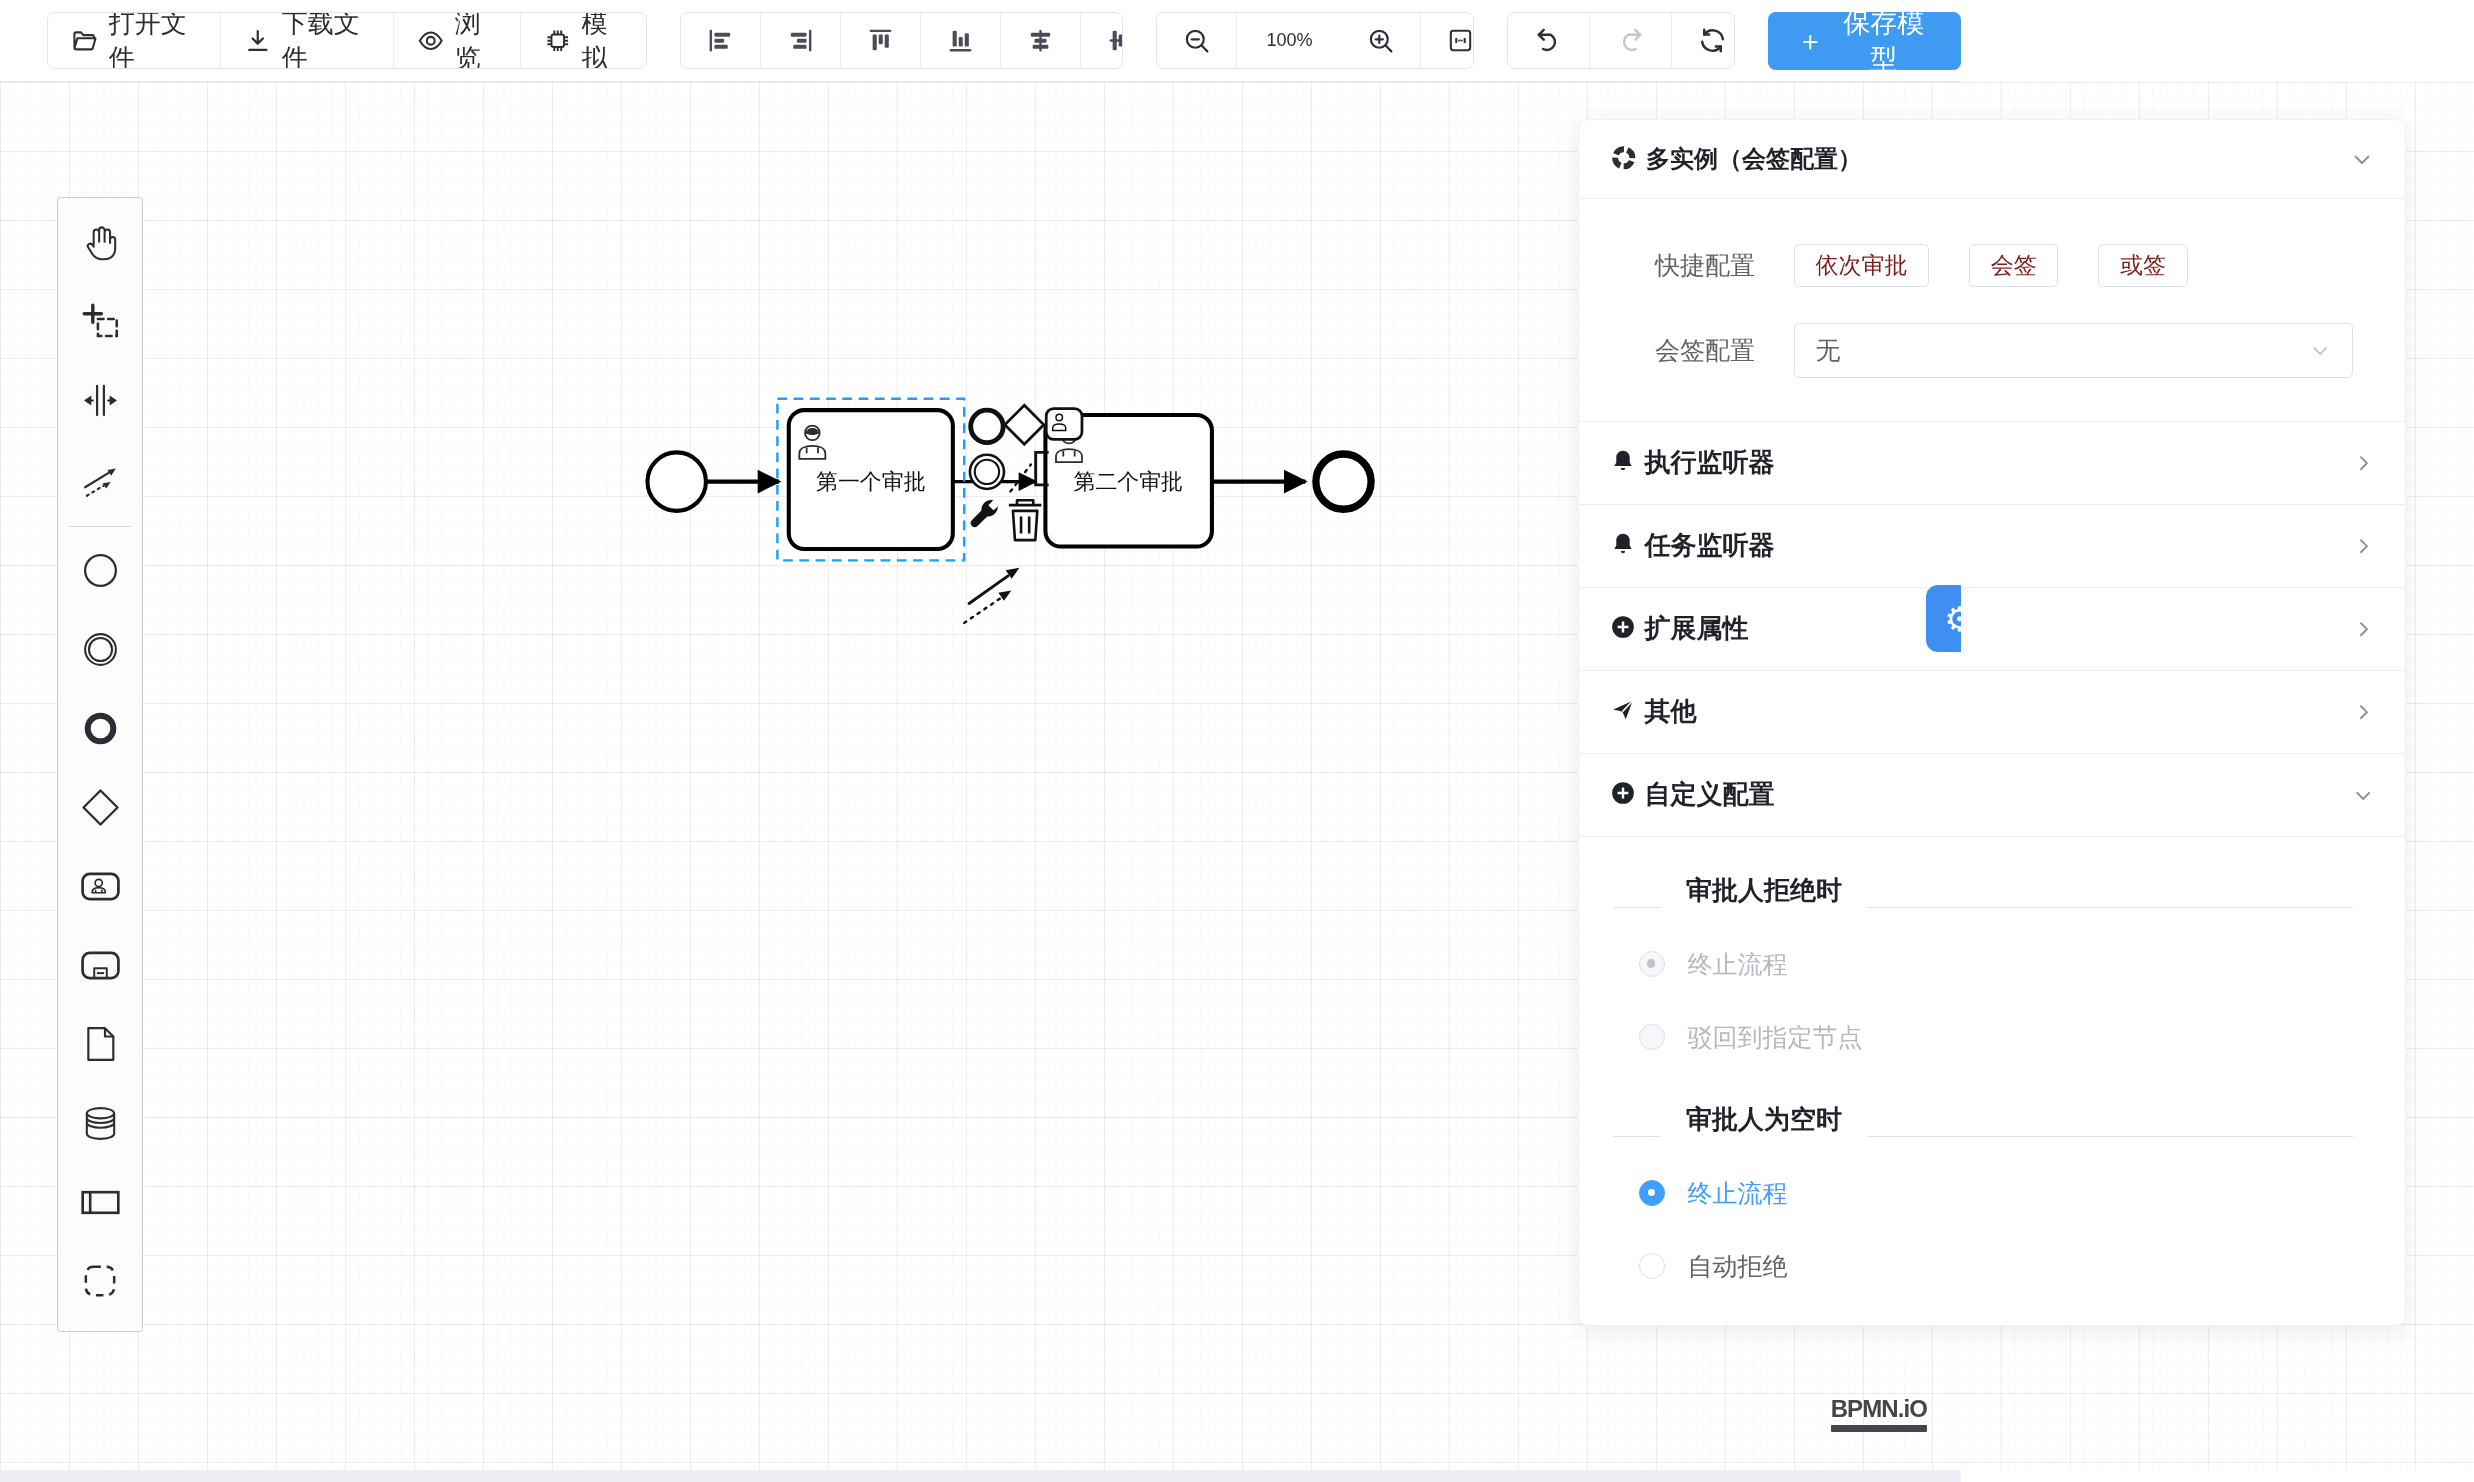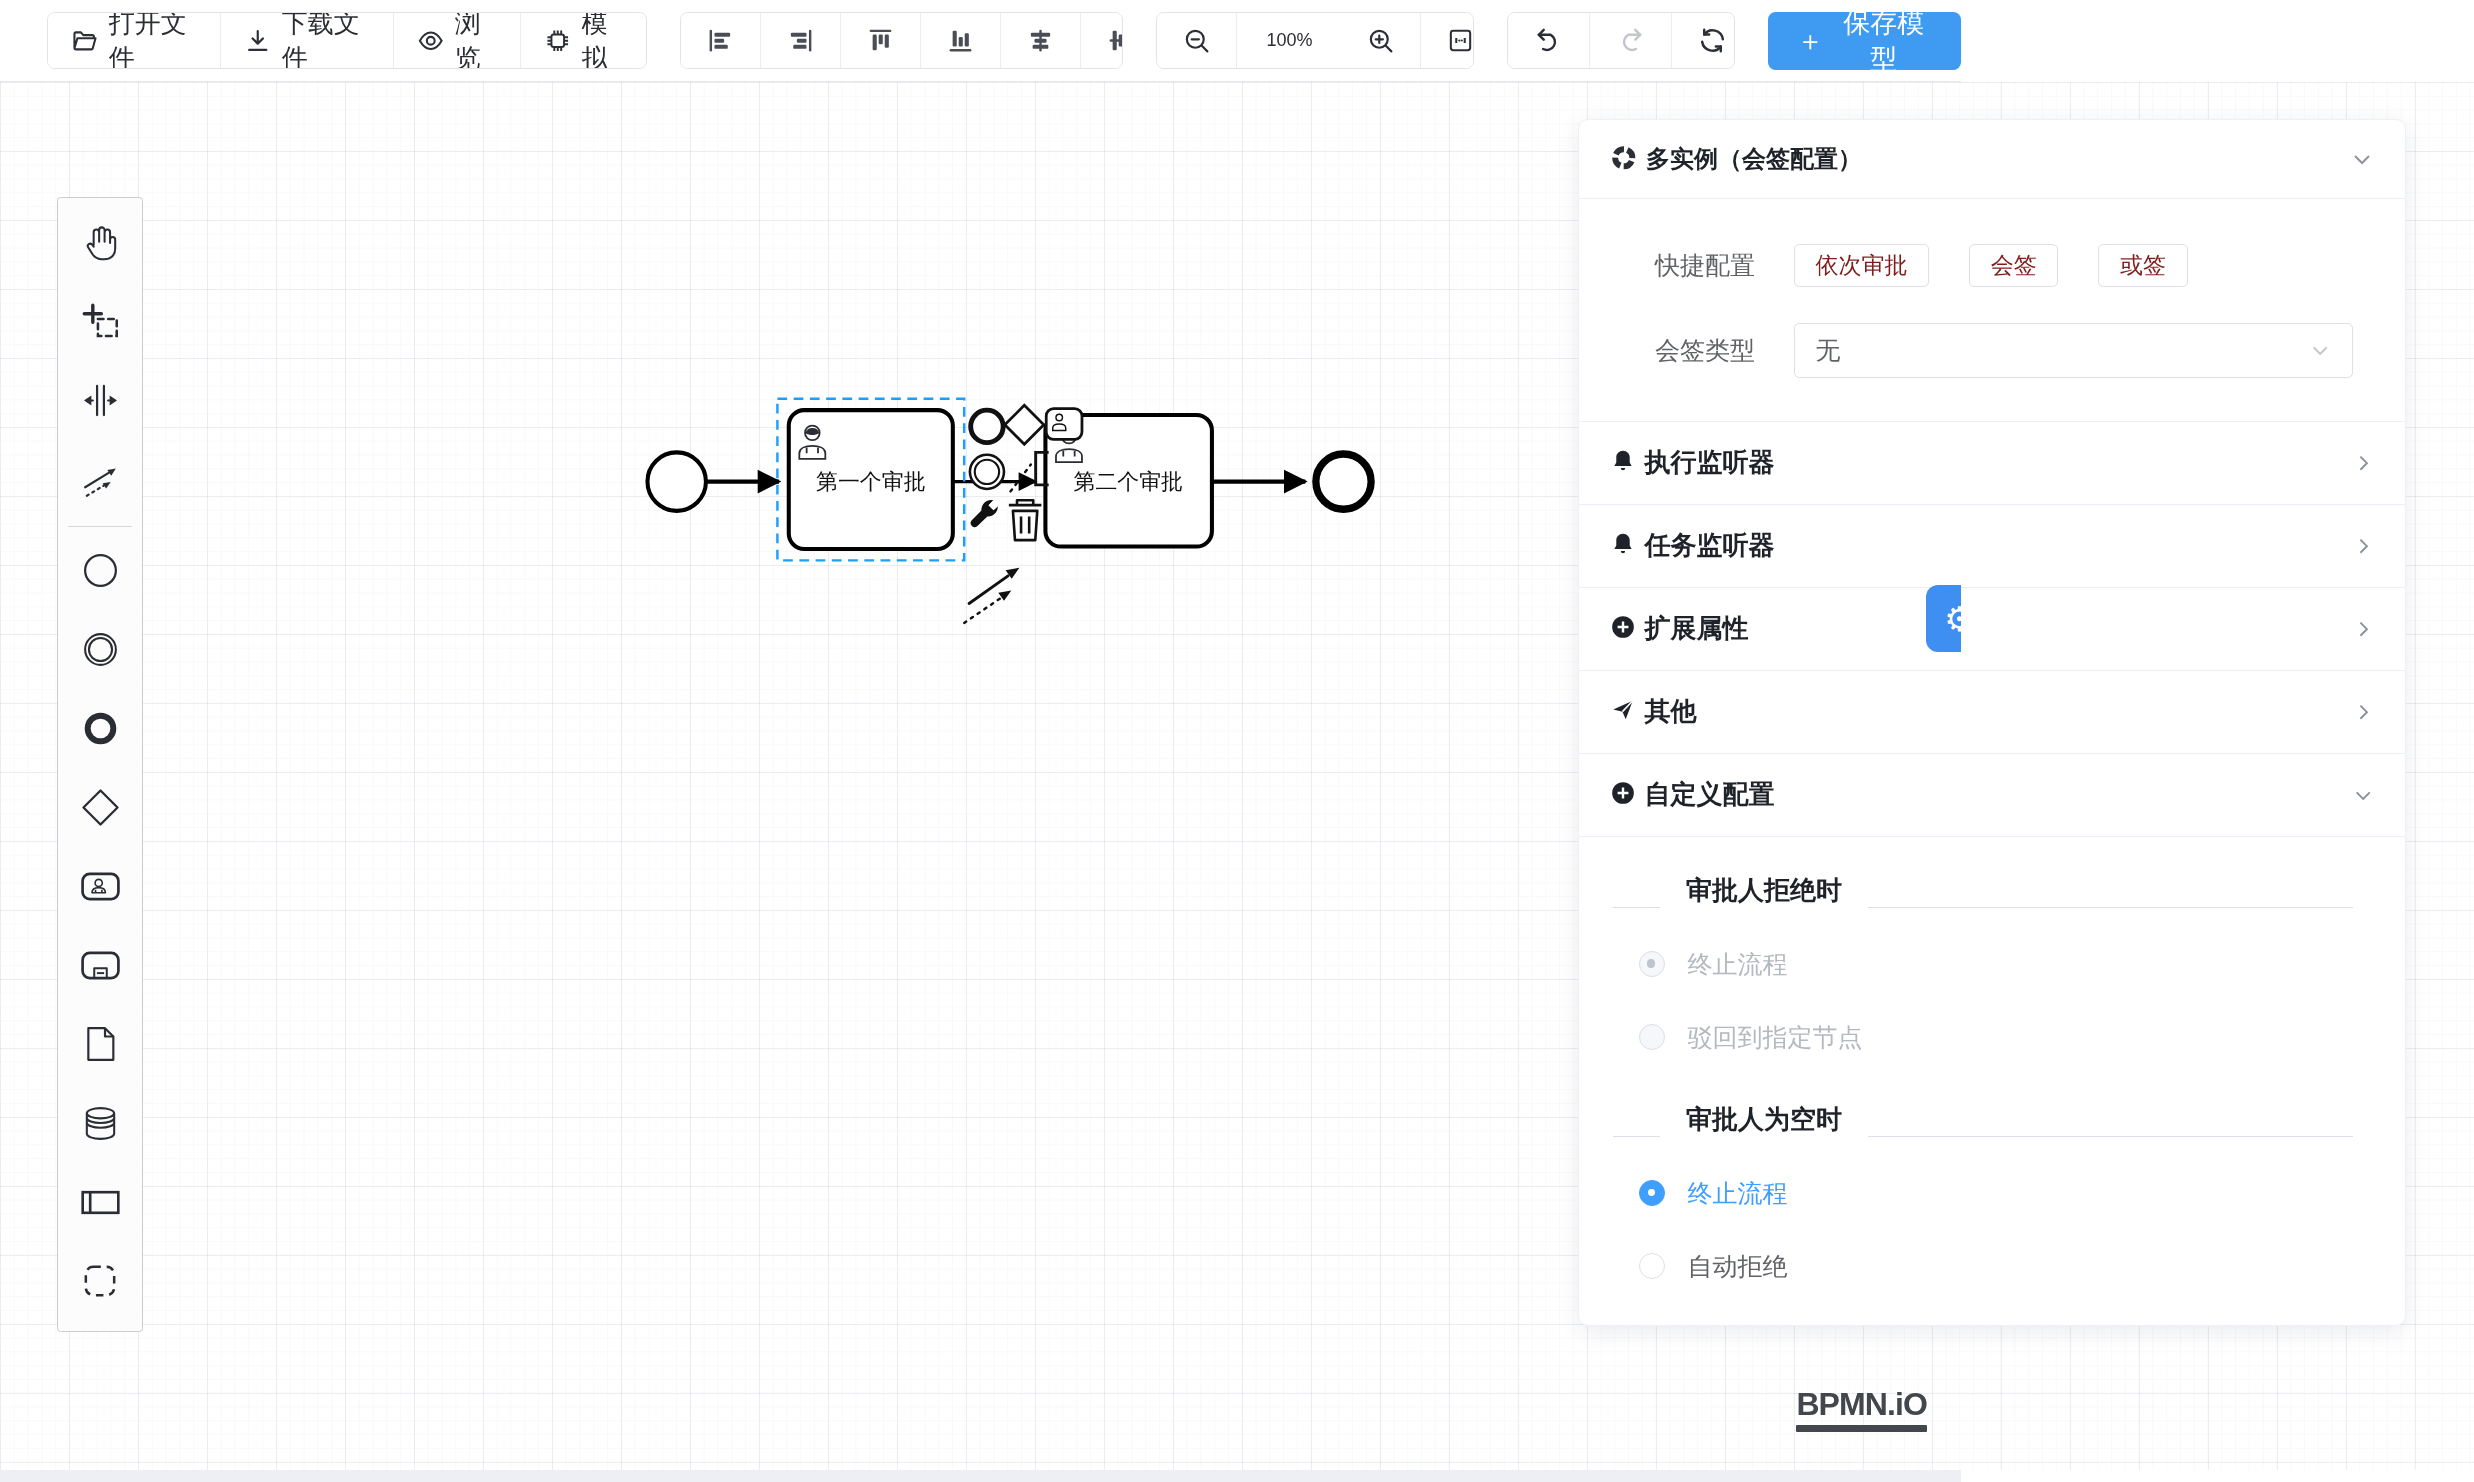--- a/index.html
+++ b/index.html
@@ -75,21 +75,21 @@
   .radio-label { font-size:25px; color:#606266; }
   .radio-label.dis { color:#b4b8bf; }
   .radio-label.blue { color:#409eff; }
 
   
   .gear-tab { position:absolute; right:0; top:585px; width:35px; height:67px; background:#3f8ff2;
     border-radius:12px 0 0 12px; z-index:26; overflow:hidden; cursor:pointer; }
   .gear-tab span { position:absolute; right:-13.8px; top:13.8px; color:#fff; font-size:34px;
     font-family:"DejaVu Sans",sans-serif; }
   .bpmn-logo { position:absolute; right:34px; bottom:50px; z-index:6; text-decoration:none; }
-  .bpmn-logo .word { font-size:32px; font-weight:bold; color:#43474d; letter-spacing:-0.9px;
+  .bpmn-logo .word { font-size:24px; font-weight:bold; color:#43474d; letter-spacing:-0.9px;
     font-family:"Liberation Sans",sans-serif; }
   .bpmn-logo .bar { height:6.9px; background:#43474d; margin-top:2.6px; border-radius:0.9px; }
 </style>
 </head>
 <body>
 
 <div class="root">
 
   <div class="toolbar">
 
@@ -469,21 +469,21 @@
     </div>
 
     <div class="cfg-block">
       <div class="cfg-row">
         <span class="cfg-label">快捷配置</span>
         <button class="quick-btn">依次审批</button>
         <button class="quick-btn">会签</button>
         <button class="quick-btn">或签</button>
       </div>
       <div class="cfg-row" style="margin-top:36px;">
-        <span class="cfg-label">会签类型</span>
+        <span class="cfg-label">会签配置</span>
         <div class="select-box">
           <span>无</span>
           <span class="chev">
             <svg width="22.4" height="22.4" viewBox="0 0 24 24" fill="none" stroke="#c0c4cc" stroke-width="2">
                 <path d="M5 9l7 7 7-7"></path>
               </svg>
           </span>
         </div>
       </div>
     </div>

